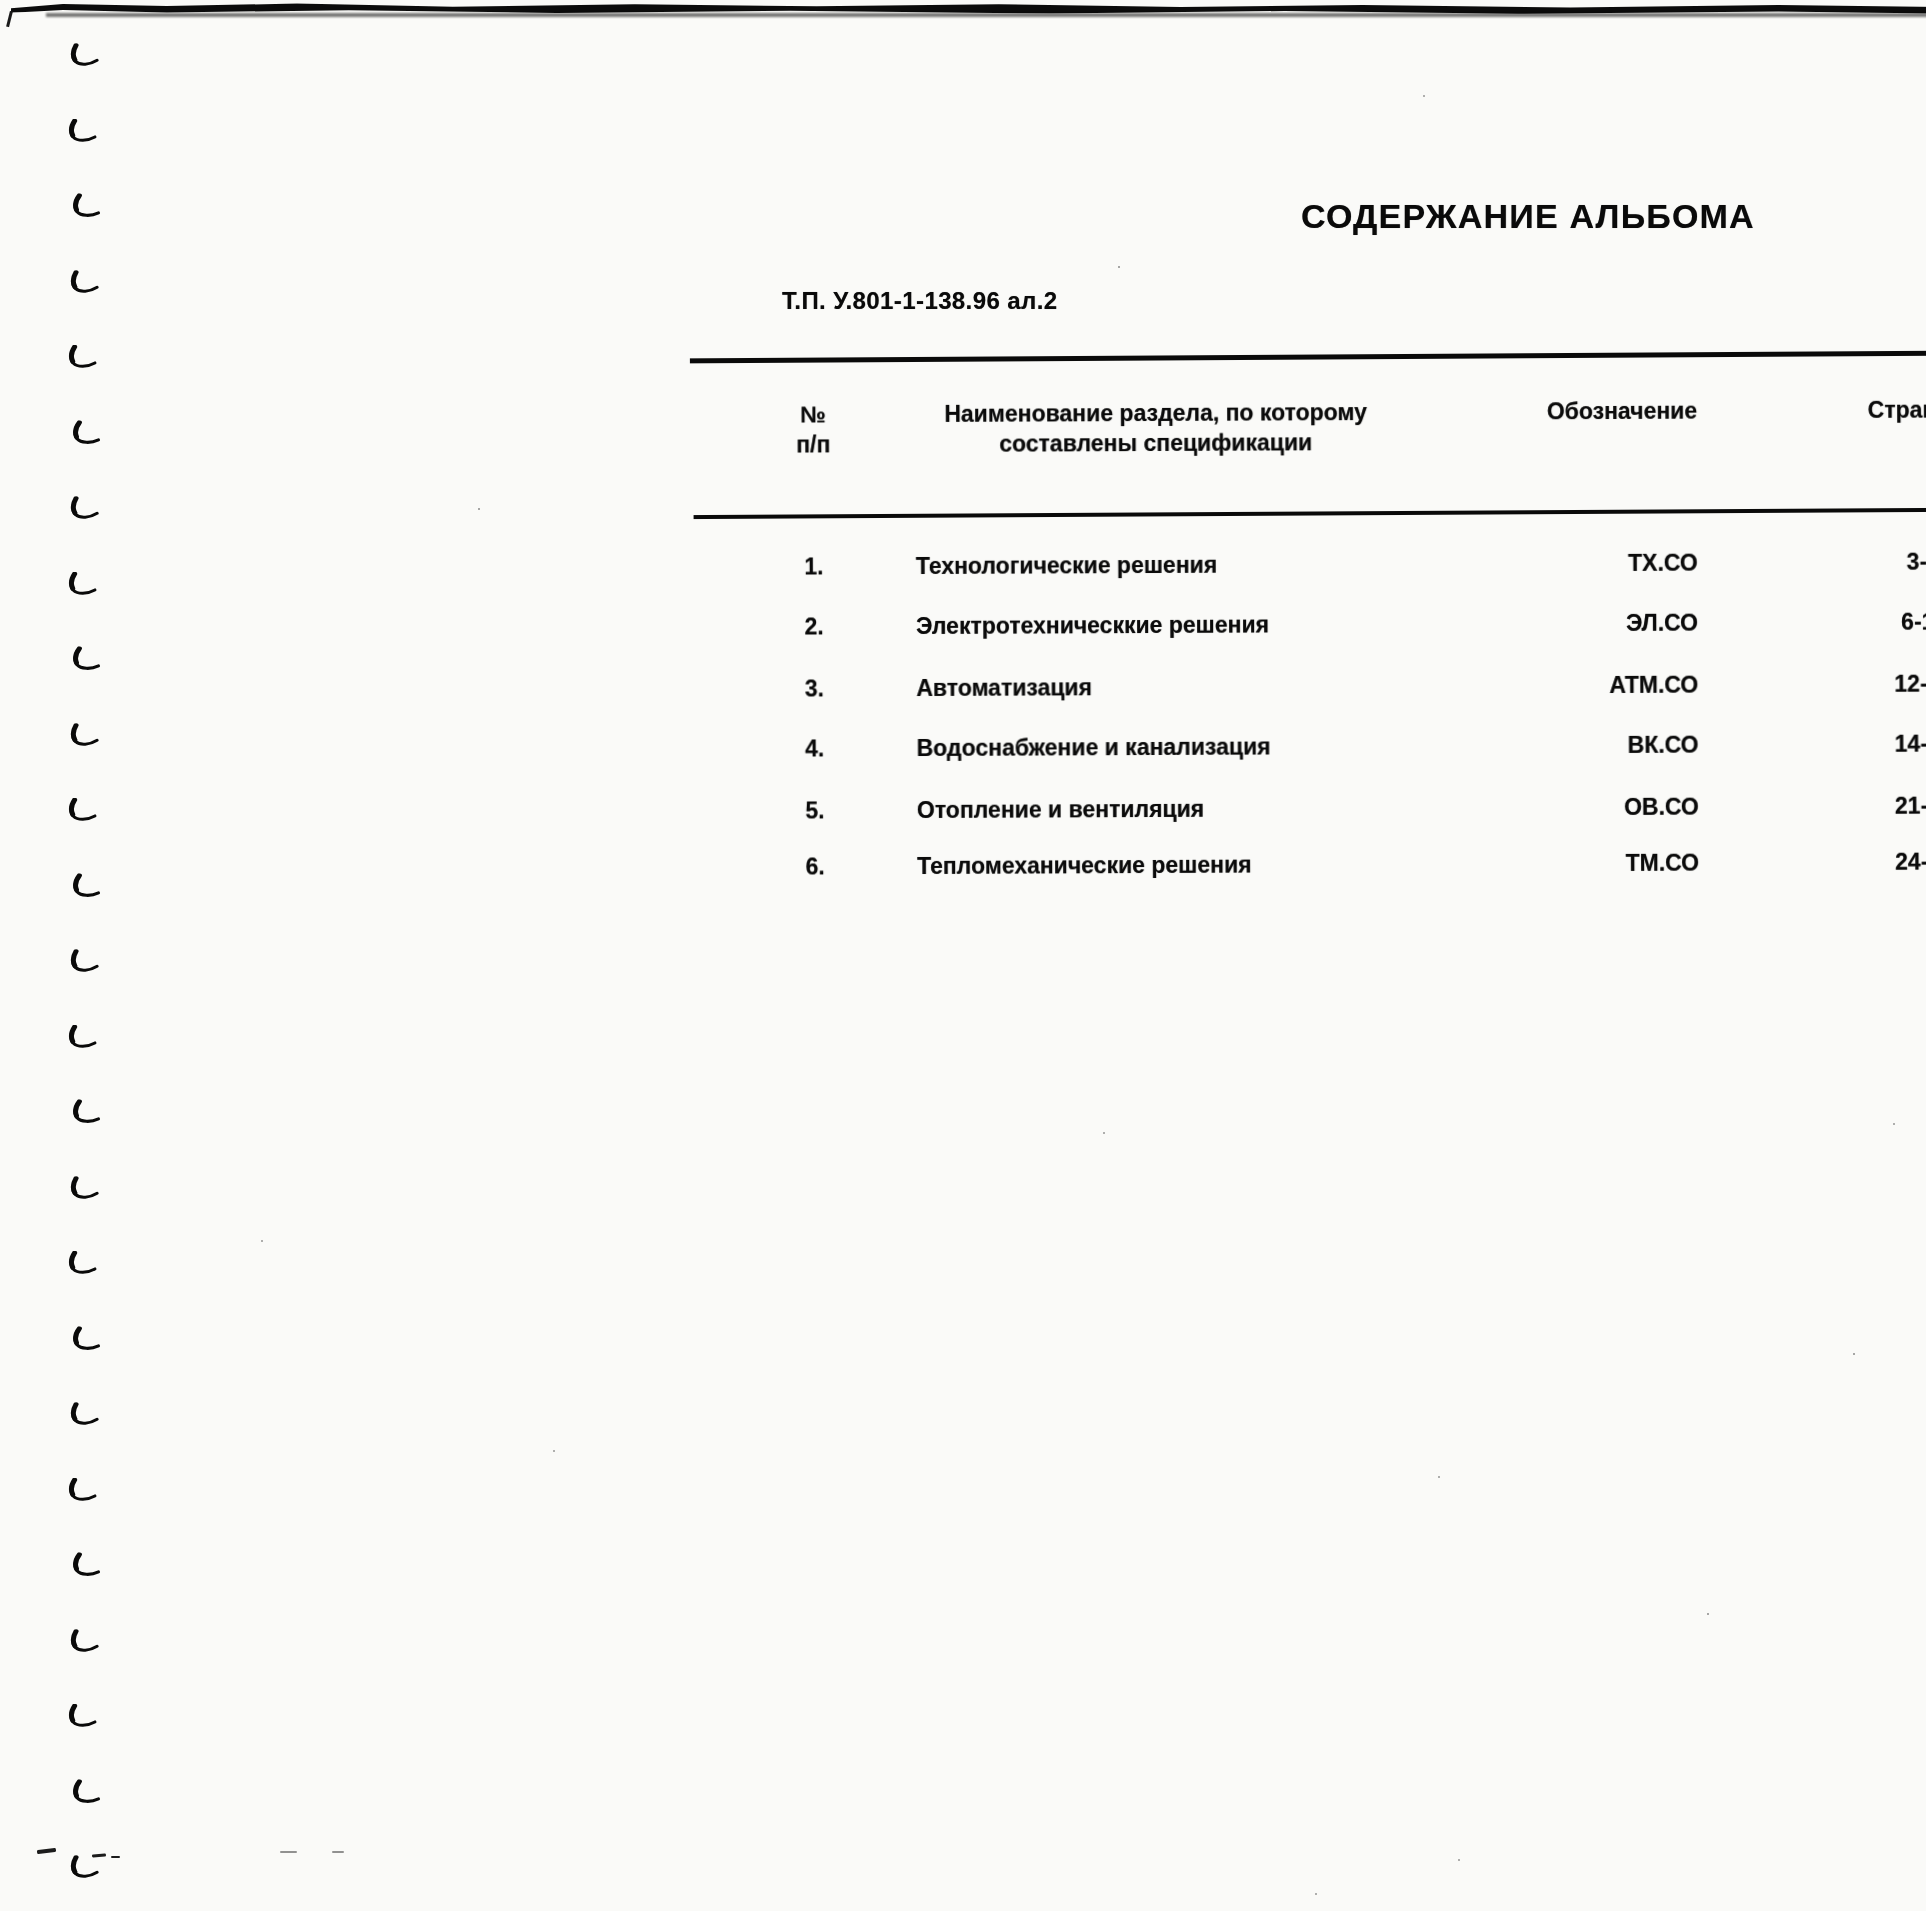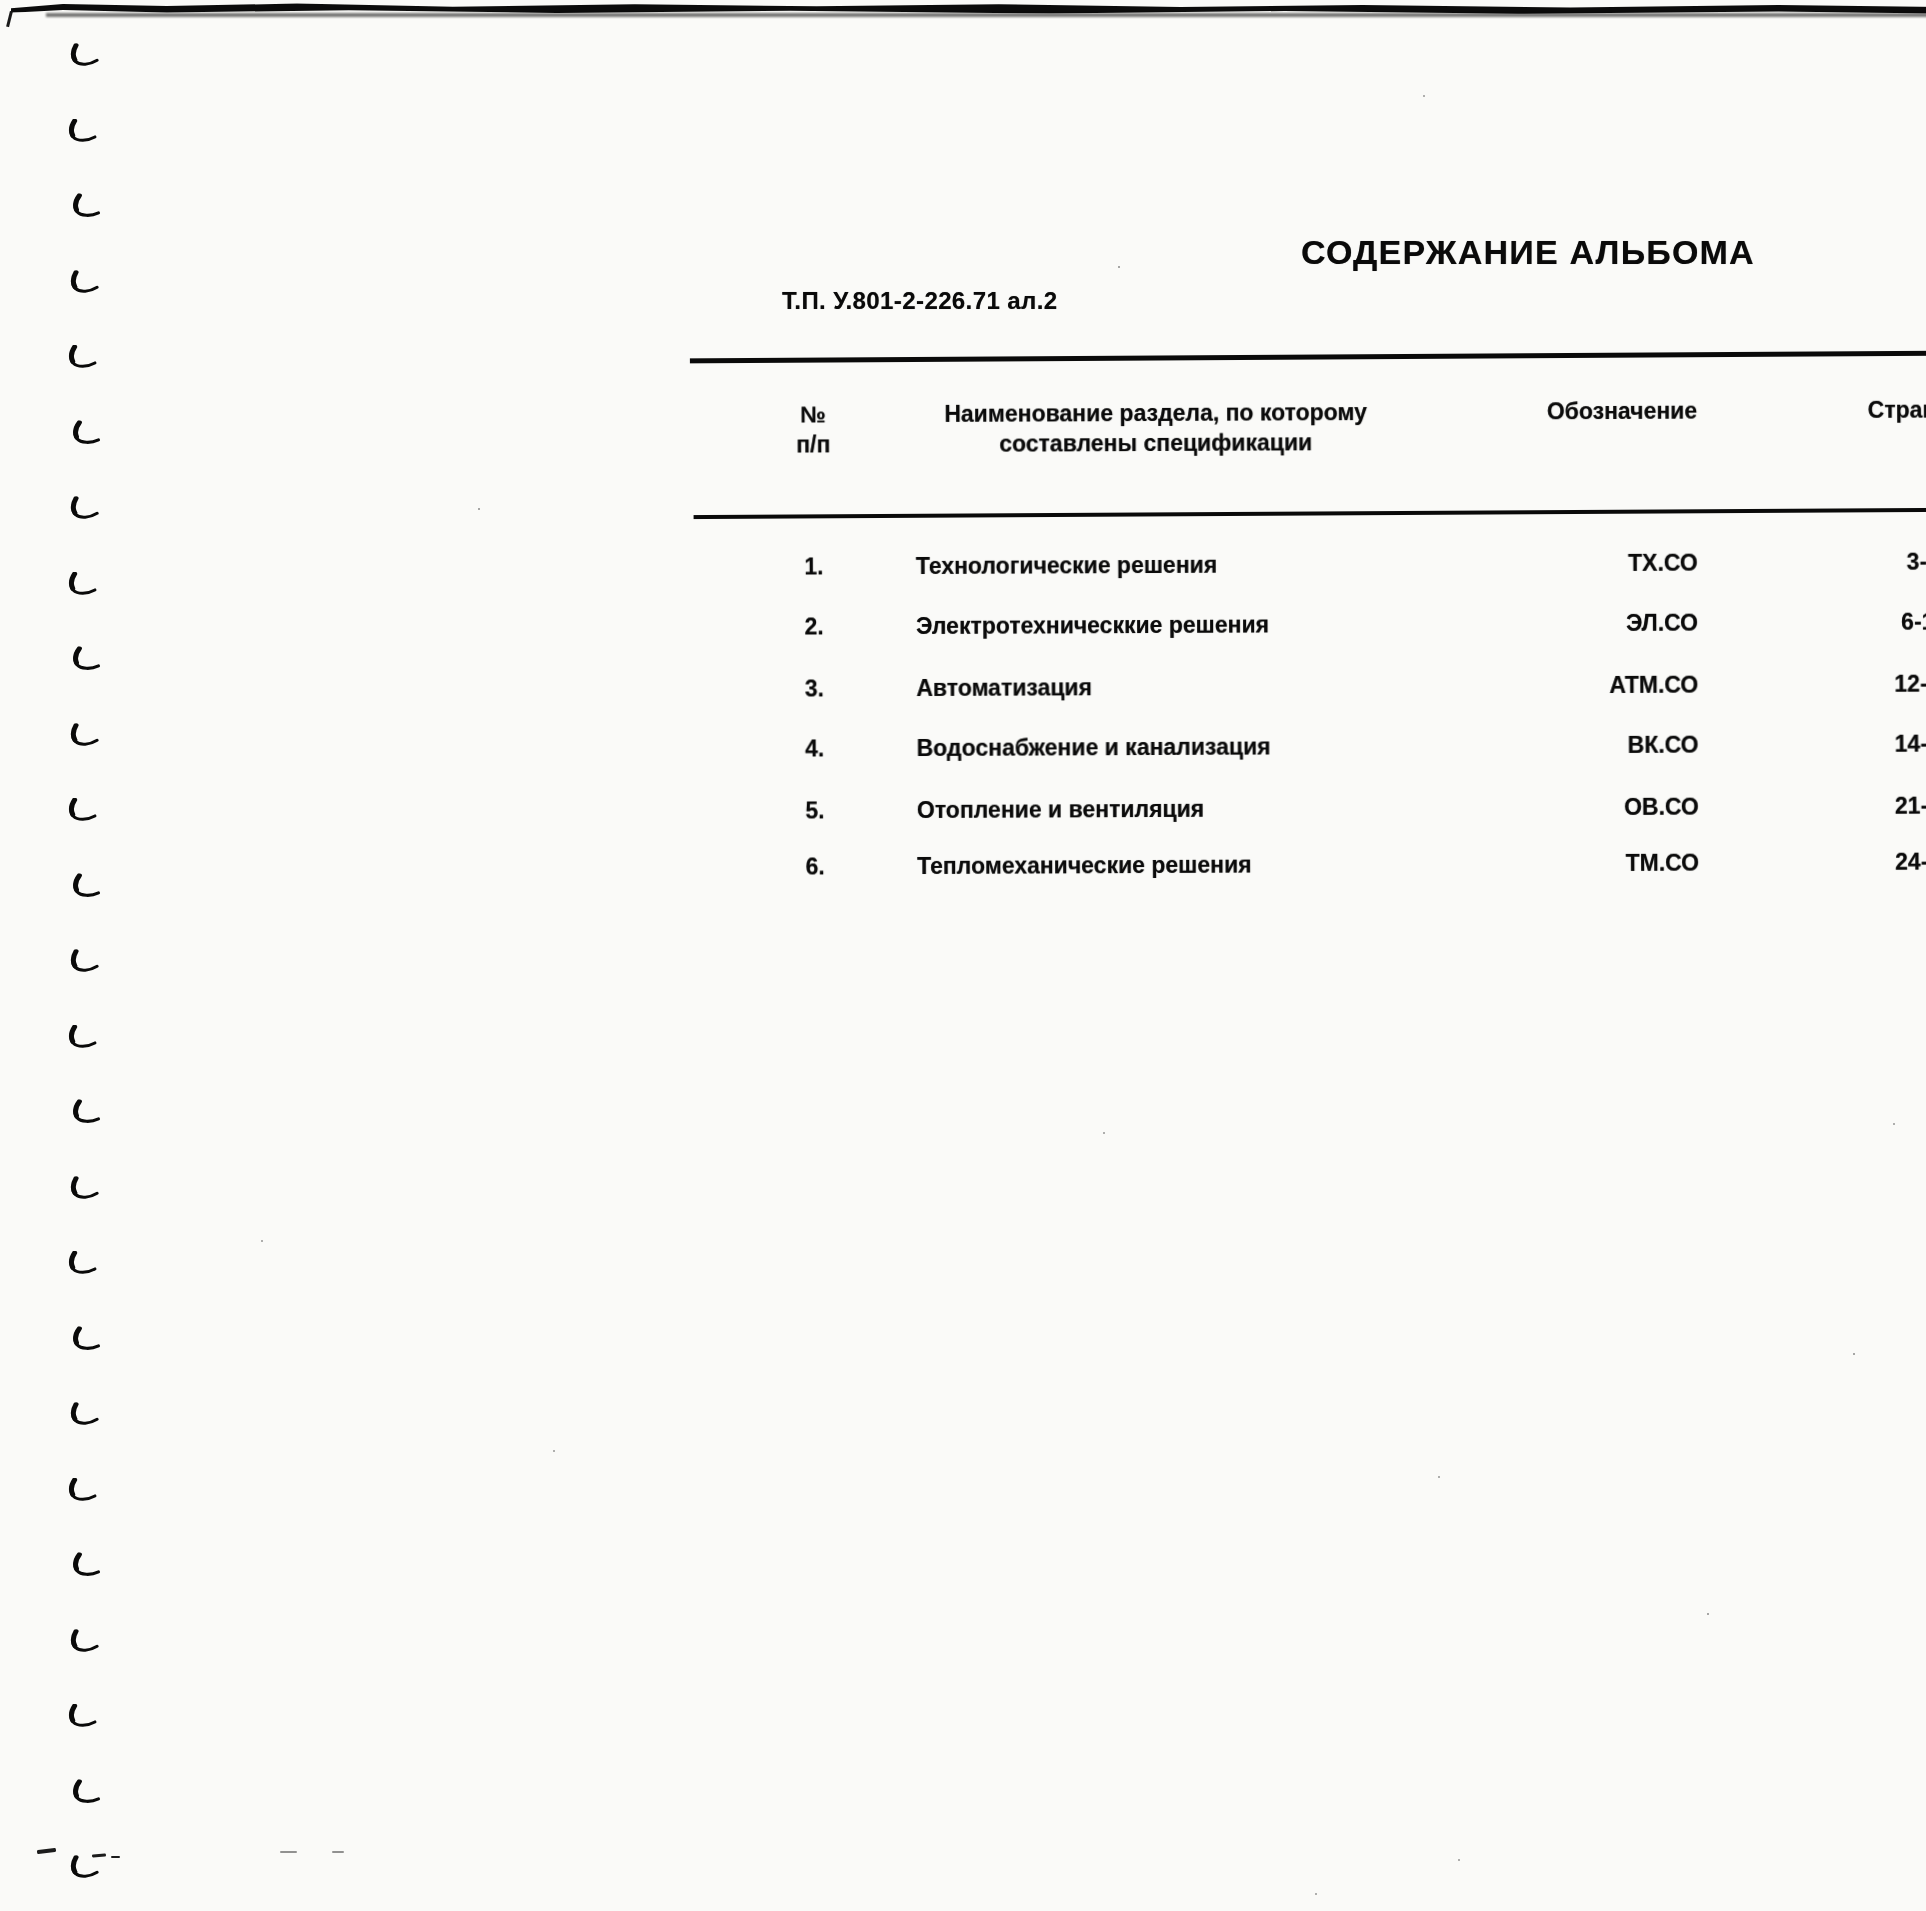--- a/index.html
+++ b/index.html
@@ -27,21 +27,21 @@
   }
   .top-band-smear{left:46px;top:13px;width:2080px;height:3.5px;background:rgba(8,8,8,.55);filter:blur(0.8px);}
   .corner-tick{left:7.7px;top:10.8px;width:2.7px;height:16px;background:#1a1a1a;transform:rotate(14deg);filter:blur(0.4px);}
 
   .hook{position:absolute;width:35px;height:26px;}
   .speck{position:absolute;border-radius:50%;background:rgba(70,70,70,.55);}
   .dash{position:absolute;background:#1c1c1c;border-radius:1.2px;}
   .dash.faint{background:rgba(40,40,40,.5);}
 
   
-  .title{left:1301px;top:197px;font-size:34px;letter-spacing:1.2px;margin-top:36px;}
+  .title{left:1301px;top:197px;font-size:34px;letter-spacing:1.2px;}
   .doccode{left:782px;top:287px;font-size:24px;letter-spacing:0.4px;}
 
   .table-layer{left:0;top:0;width:100%;height:100%;transform:rotate(-.25deg);transform-origin:693px 385px;}
   .rule{position:absolute;background:#0a0a0a;}
   .rule1{left:690px;top:357px;width:1546px;height:5.4px;transform:rotate(-.1deg);filter:blur(0.2px);}
   .rule2{left:693px;top:514px;width:1541px;height:3.5px;transform:rotate(-.08deg);filter:blur(0.2px);}
 
   .hcell,.cell{position:absolute;font-size:23px;font-weight:bold;line-height:29px;}
   .col-num{left:782px;width:62px;text-align:center;}
   .col-nameh{left:882px;width:547px;text-align:center;}
@@ -156,21 +156,21 @@
         <path d="M27 5 C19 17 16 31 22 43" fill="none" stroke="#0a0a0a" stroke-width="13" stroke-linecap="round"></path>
       </svg></div>
     <div class="hook" style="left: 66px; top: 1855px; transform: rotate(-3deg);"><svg width="35" height="26" viewBox="0 0 90 68">
         <path d="M27 5 C17 19 13 35 23 47 C35 59 60 58 80 47" fill="none" stroke="#0a0a0a" stroke-width="8" stroke-linecap="round"></path>
         <path d="M27 5 C19 17 16 31 22 43" fill="none" stroke="#0a0a0a" stroke-width="13" stroke-linecap="round"></path>
       </svg></div>
   </div>
 <div class="abs" id="hooks-right"></div>
 
 <div class="abs print b title">СОДЕРЖАНИЕ АЛЬБОМА</div>
-<div class="abs print b doccode">Т.П. У.801-2-226.71 ал.2</div>
+<div class="abs print b doccode">Т.П. У.801-1-138.96 ал.2</div>
 
 <div class="abs table-layer">
   <div class="rule rule1"></div>
   <div class="rule rule2"></div>
 
   <div class="hcell print col-num" style="top:401px">№</div>
   <div class="hcell print col-num" style="top:431px">п/п</div>
   <div class="hcell print col-nameh" style="top:401px">Наименование раздела, по которому</div>
   <div class="hcell print col-nameh" style="top:431px">составлены спецификации</div>
   <div class="hcell print col-desig" style="top:401px">Обозначение</div>

